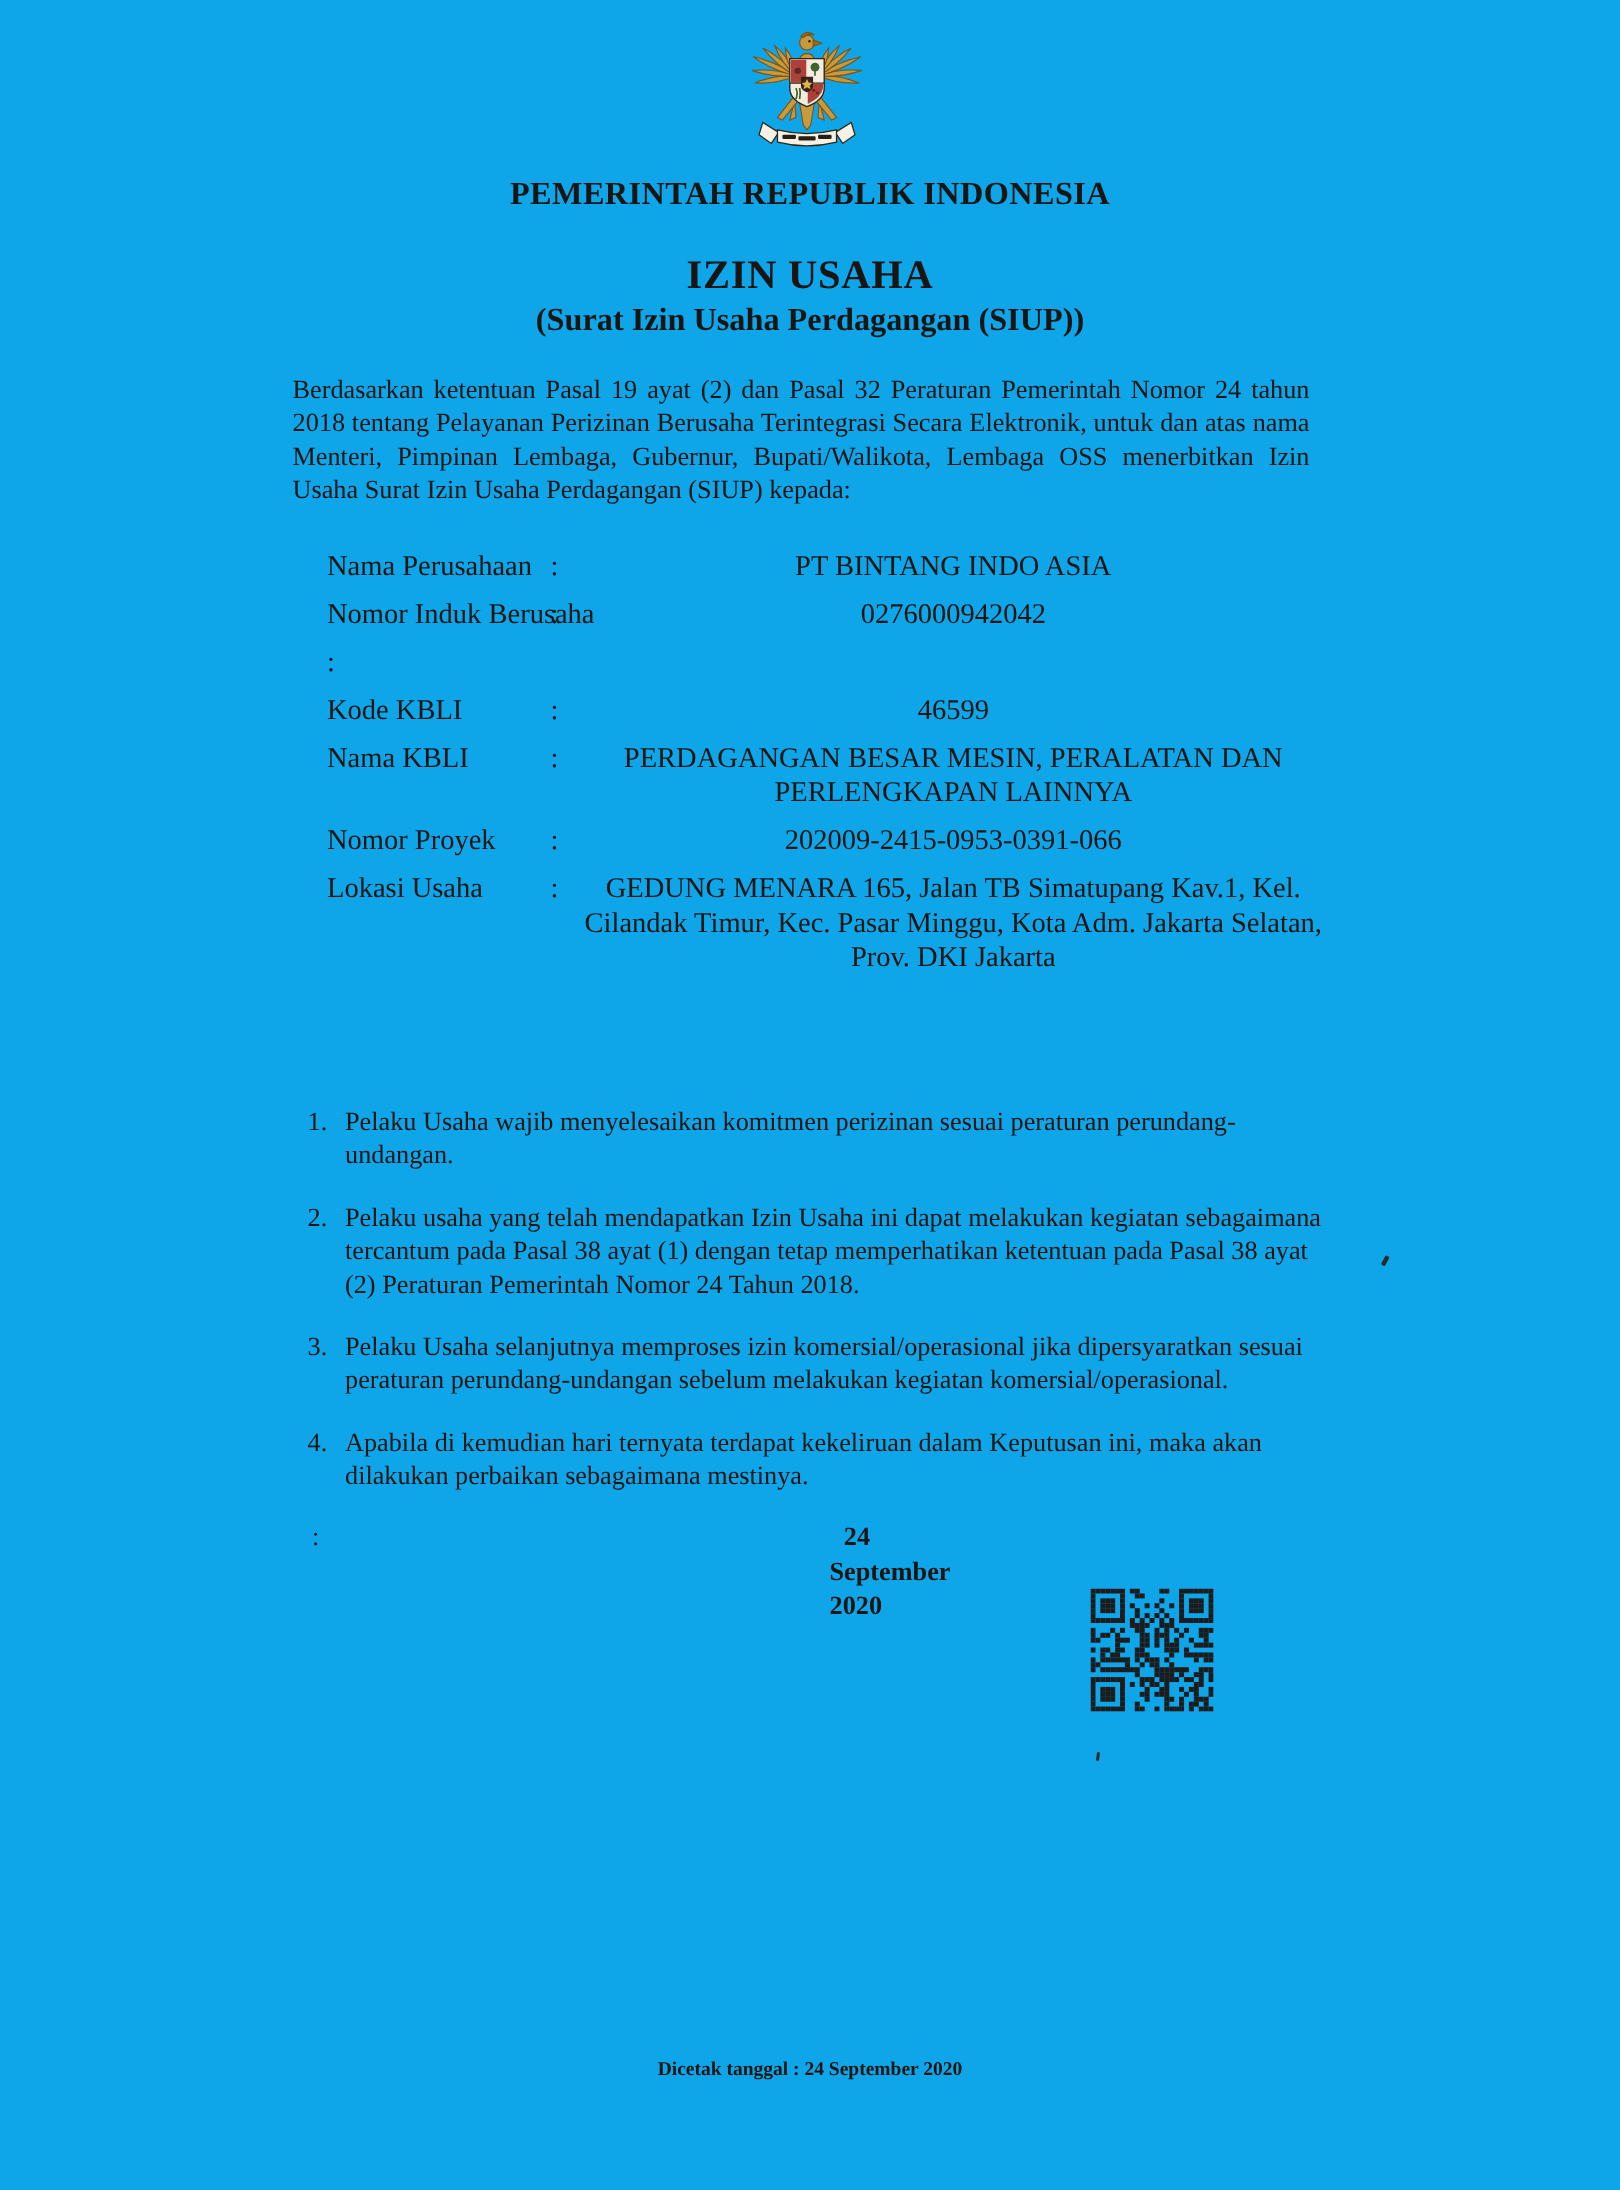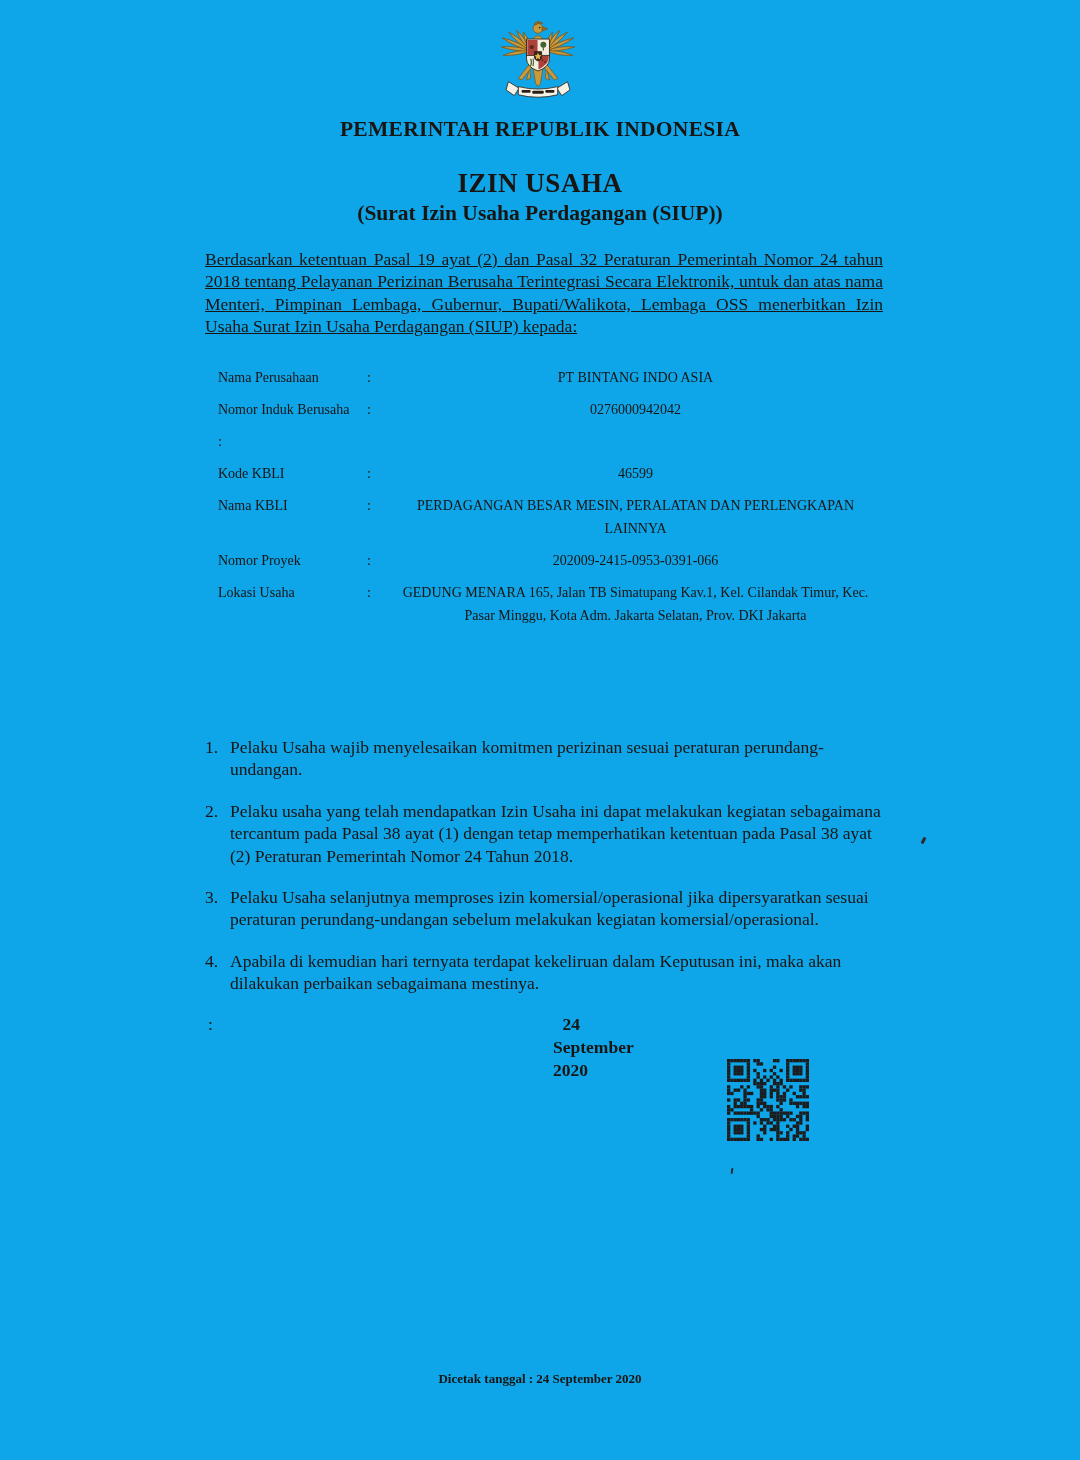--- a/index.html
+++ b/index.html
@@ -10,24 +10,24 @@
   }
   
   .emblem { position:absolute; left:497px; top:15px; width:82px; height:94px; }
   .gov-title { position:absolute; top:117px; left:0; width:100%; text-align:center;
     font-weight:bold; font-size:21.5px; letter-spacing:0.3px; }
   .doc-title { position:absolute; top:168px; left:0; width:100%; text-align:center;
     font-weight:bold; font-size:27px; letter-spacing:0.5px; }
   .doc-subtitle { position:absolute; top:201px; left:0; width:100%; text-align:center;
     font-weight:bold; font-size:21.5px; }
   
-  .intro { position:absolute; left:205px; top:248px; width:678px;
-    font-size:17.5px; line-height:22.4px; text-align:justify;text-decoration:underline; }
-  
-  .details { position:absolute; left:218px; top:366px; width:664px; font-size:14px; }
+  .intro { position:absolute; left:195px; top:248px; width:678px;
+    font-size:17.5px; line-height:22.4px; text-align:justify; }
+  
+  .details { position:absolute; left:218px; top:366px; width:664px; font-size:19px; }
   .detail-row { display:grid; grid-template-columns:149px 22px 1fr;
     margin-bottom:9px; line-height:23px; align-items:start; }
   .detail-label { white-space:nowrap; }
   .detail-row.wrap-label .detail-label { white-space:normal; }
   .detail-value { font-weight:normal;text-align:center; }
   
   .terms { position:absolute; left:205px; top:736px; width:680px;
     font-size:17.5px; line-height:22.4px; }
   .term { display:grid; grid-template-columns:25px 1fr; margin-bottom:19px; }
   .term-number { white-space:nowrap; }

